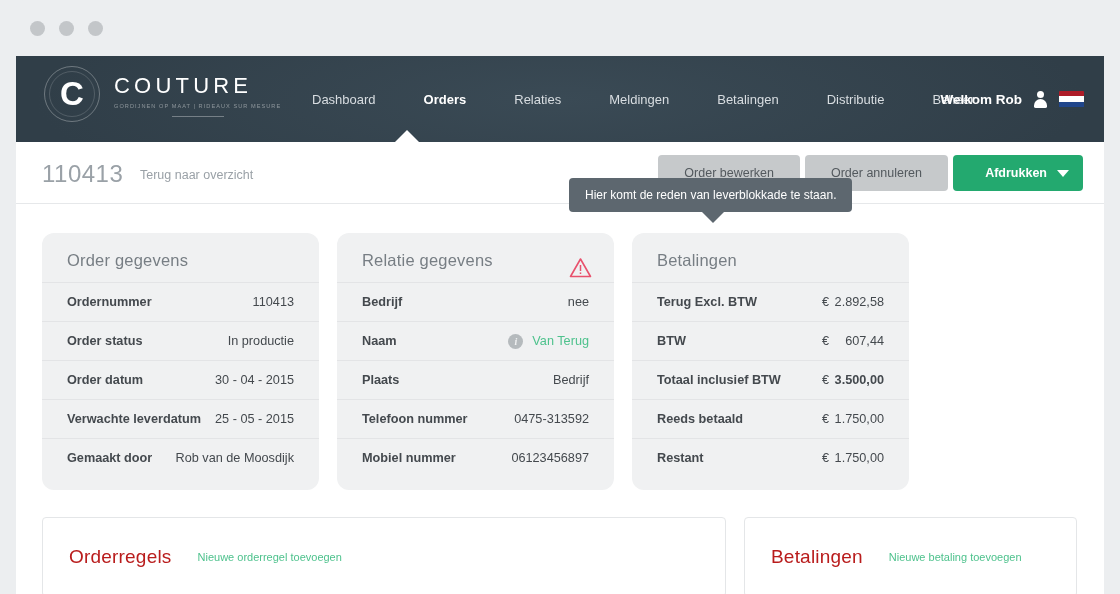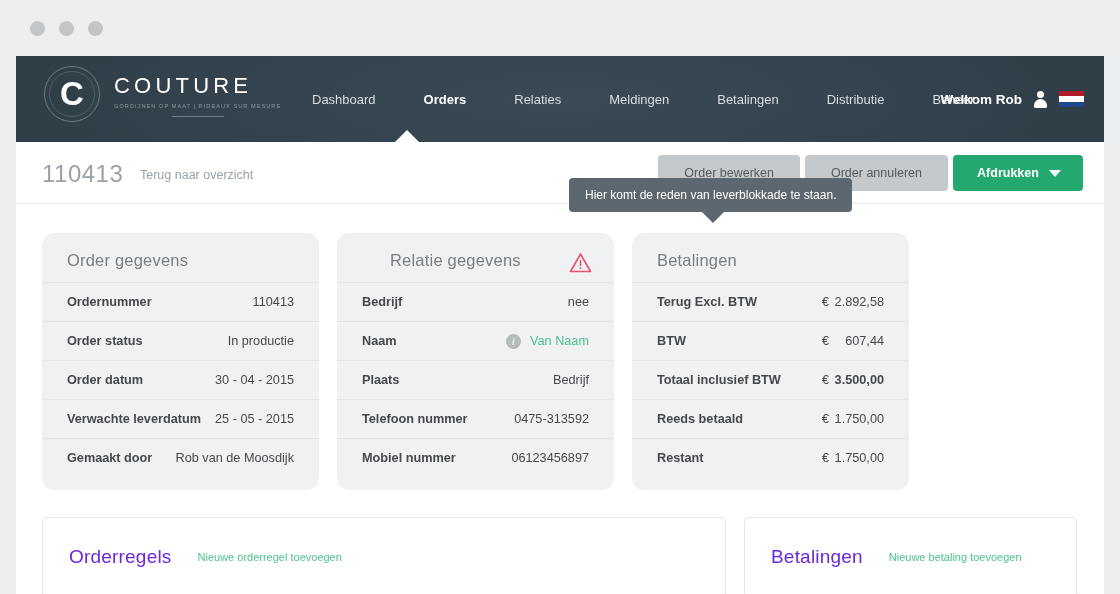--- a/index.html
+++ b/index.html
@@ -146,21 +146,21 @@
     border: none; cursor: pointer; font-family: inherit;
     font-size: 12.5px; border-radius: 4px;
   }
   .btn-grey {
     background: #c6c9cb; color: #53595e;
     height: 36px; padding: 0 26px;
   }
   .btn-green {
     background: #23a96f; color: #ffffff; font-weight: bold;
     height: 36px; width: 130px;
-    display: flex; align-items: center; justify-content: center;
+    display: flex; align-items: center; justify-content: flex-end;
     padding: 0 14px 0 16px; position: relative;
   }
   .btn-green .caret {
     width: 0; height: 0;
     border-left: 6px solid transparent;
     border-right: 6px solid transparent;
     border-top: 7px solid #ffffff;
     margin-left: 10px;
   }
 
@@ -171,21 +171,21 @@
     display: flex; gap: 18px; padding-top: 29px;
   }
   .card {
     width: 277px; background: #f0f1f2; border-radius: 12px;
     padding: 0 0 13px 0; position: relative;
   }
   .card-title {
     font-size: 16.5px; color: #777e84; font-weight: normal;
     padding: 18px 25px 12px 25px; letter-spacing: 0.2px;
   }
-  .card-title-row { display: flex; align-items: center; justify-content: space-between; margin-left: 28px; }
+  .card-title-row { display: flex; align-items: flex-end; justify-content: space-between; }
   .warn-icon { margin: 14px 22px 0 0; }
 
   .row {
     display: flex; align-items: center;
     height: 39px; padding: 0 25px;
     border-top: 1px solid #e3e4e6;
     font-size: 12.7px;
   }
   .row:first-of-type { border-top: none; }
   .row .k { color: #44494e; font-weight: bold; flex: 0 0 auto; }
@@ -221,21 +221,21 @@
   
   .panels-row { display: flex; gap: 18px; padding-top: 27px; }
   .panel {
     background: #ffffff; border: 1px solid #e4e6e8;
     border-radius: 4px; height: 80px;
     display: flex; align-items: center; gap: 26px;
     padding: 0 26px;
   }
   .panel.wide { width: 684px; }
   .panel.narrow { width: 333px; }
-  .panel-title { font-size: 19px; color: #6d28d9; letter-spacing: 0.2px; }
+  .panel-title { font-size: 19px; color: #b91c1c; letter-spacing: 0.2px; }
   .panel-link { font-size: 11px; color: #4ec28d; text-decoration: none; cursor: pointer; }
 </style>
 </head>
 <body>
 
 <div class="app-window">
 
   <div class="titlebar">
     <div class="dots">
       <span class="dot"></span>
@@ -336,21 +336,21 @@
             </span>
           </div>
           <div class="row">
             <span class="k">Bedrijf</span>
             <span class="v">nee</span>
           </div>
           <div class="row">
             <span class="k">Naam</span>
             <span class="naam-val">
               <span class="info-icon">i</span>
-              <a class="link-green" href="#">Van Naam</a>
+              <a class="link-green" href="#">Van Terug</a>
             </span>
           </div>
           <div class="row">
             <span class="k">Plaats</span>
             <span class="v">Bedrijf</span>
           </div>
           <div class="row">
             <span class="k">Telefoon nummer</span>
             <span class="v">0475-313592</span>
           </div>

